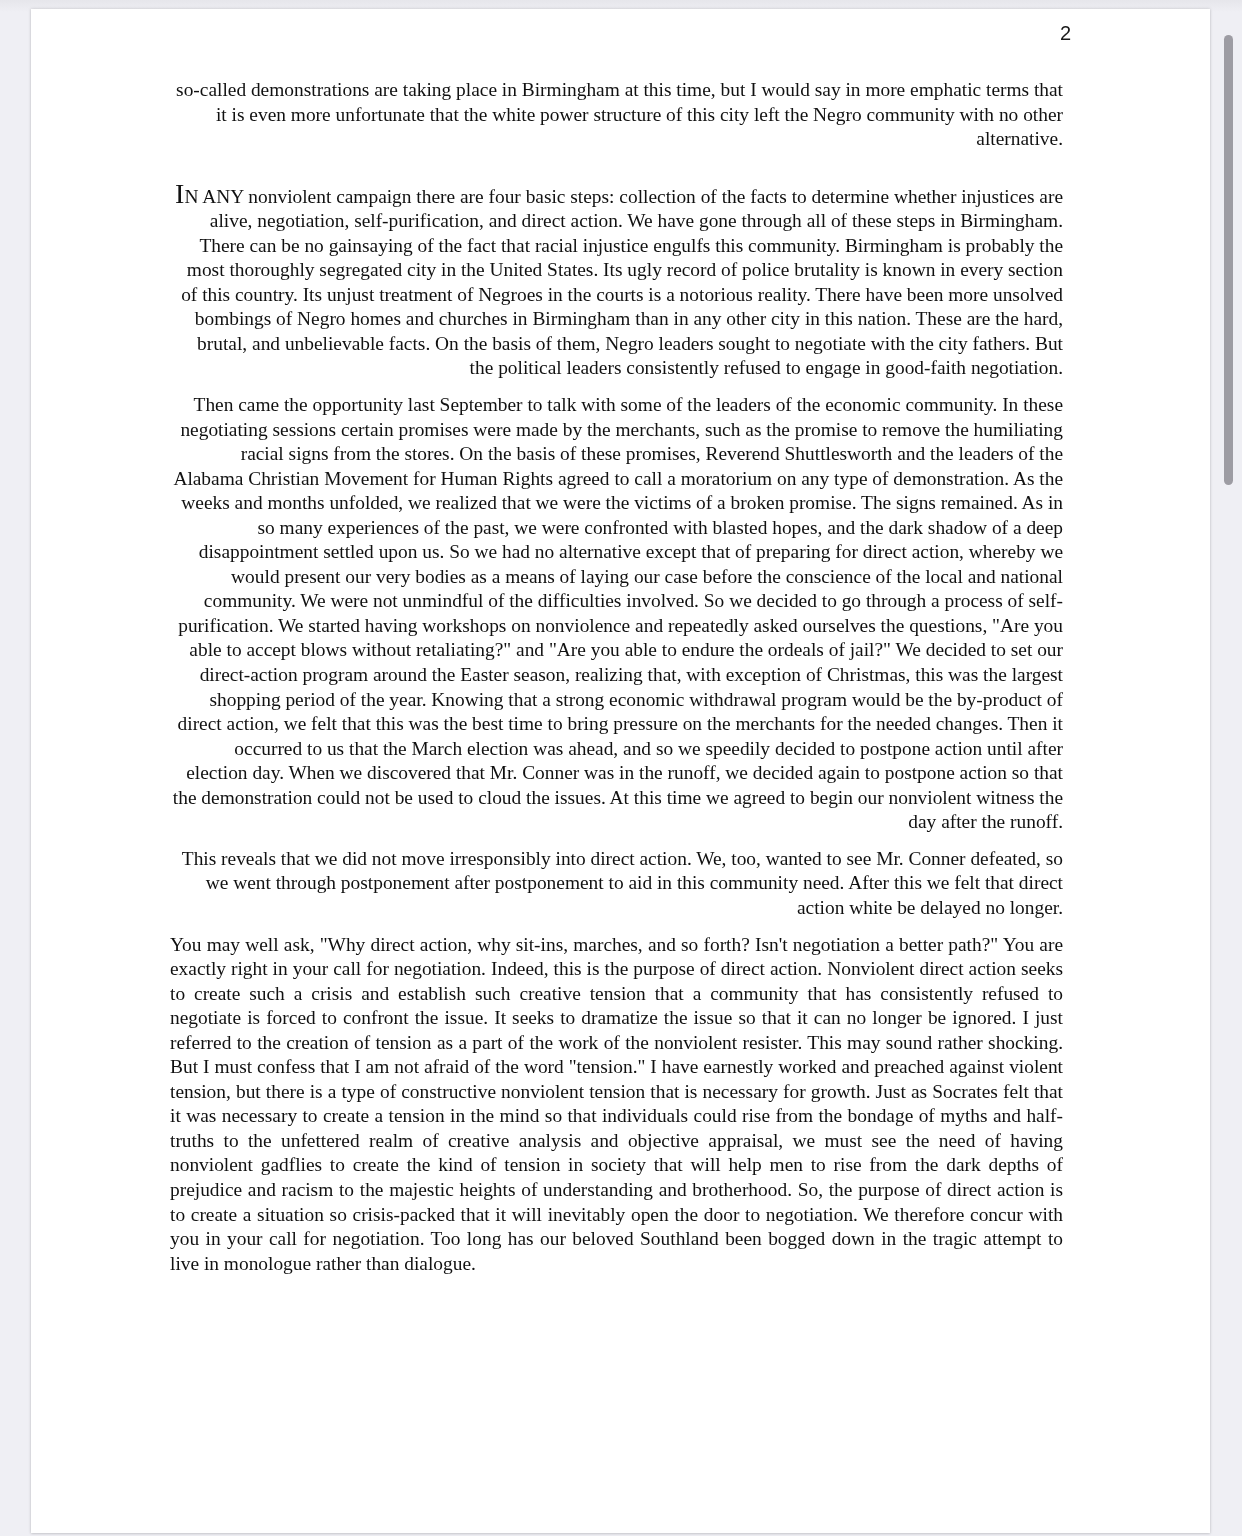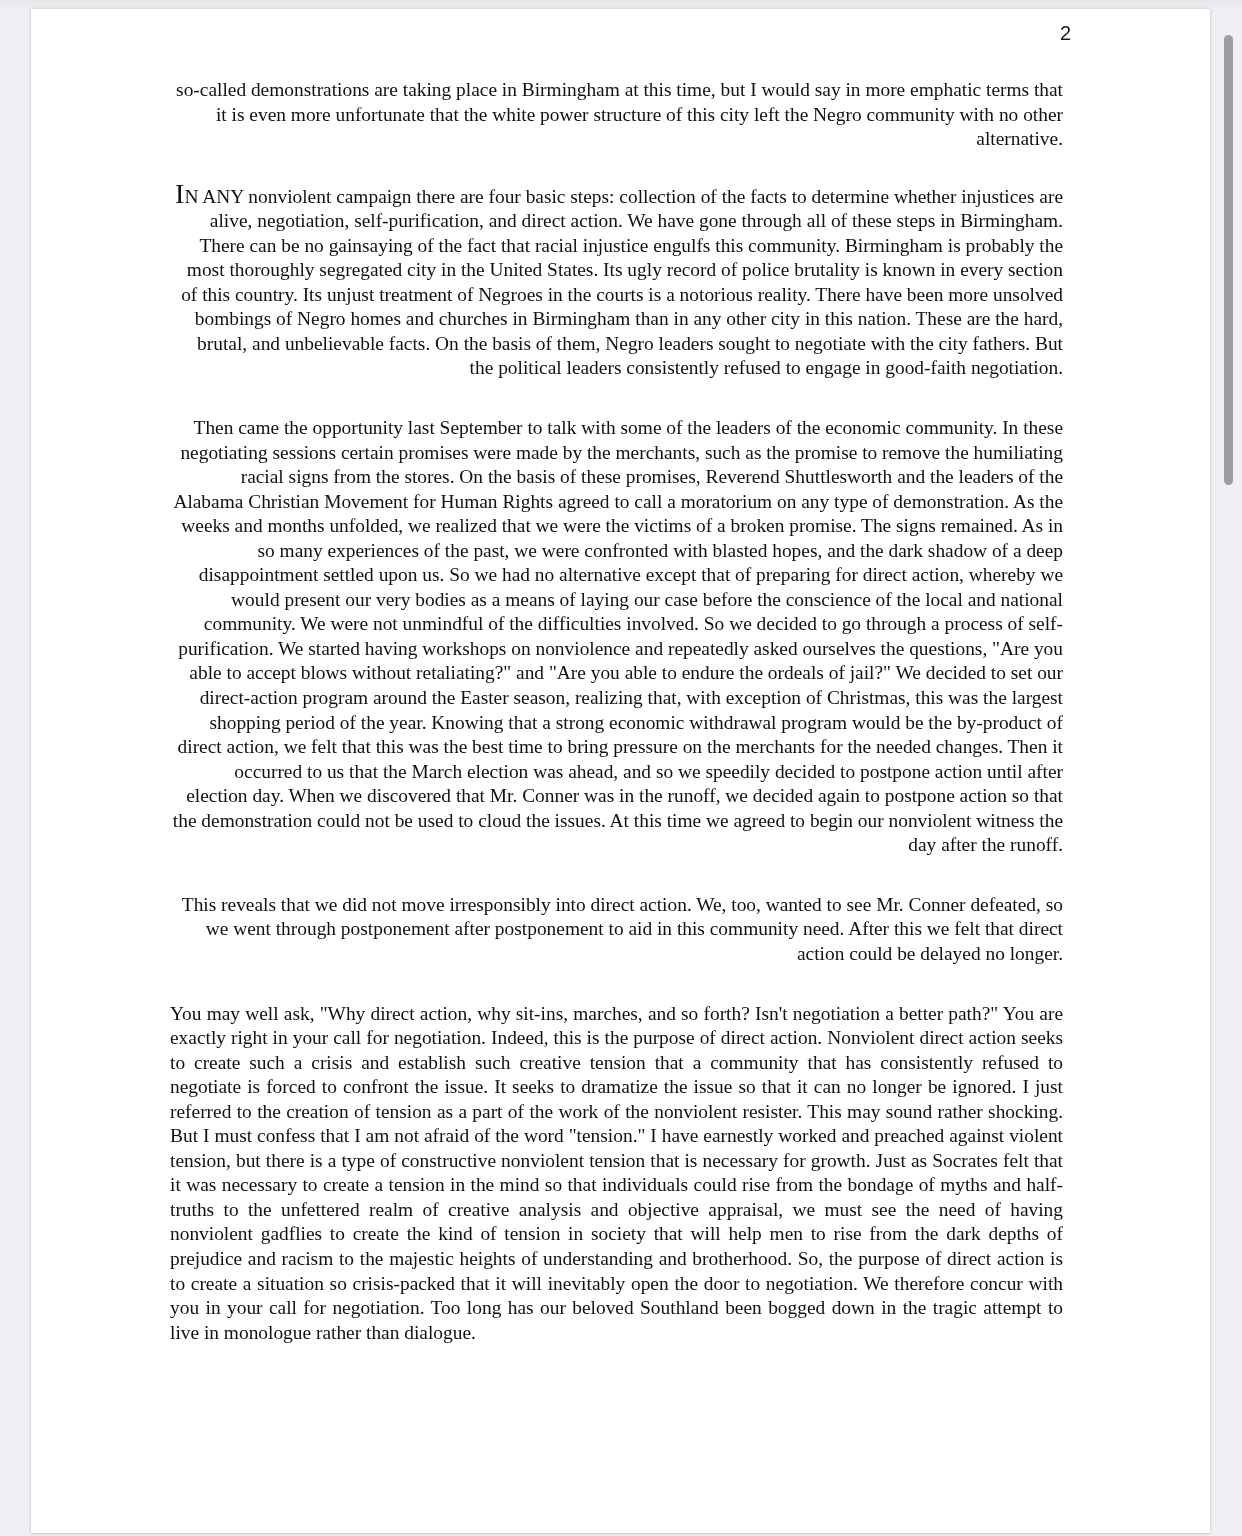--- a/index.html
+++ b/index.html
@@ -45,21 +45,21 @@
     top: 69px;
     width: 893px;
     color: #111111;
     font-size: 19.4px;
     line-height: 24.55px;
   }
   .para {
     margin: 0;
     text-align: right;
   }
-  .para + .para { margin-top: 35px; }
+  .para + .para { margin-top: 12px; }
   .para.p1 { margin-top: 0; }
   .para.p2 { margin-top: 32px; }
   .para.p5 { text-align: justify; }
   .drop-cap {
     font-size: 28px;
     line-height: 20px;
   }
   .scrollbar {
     position: absolute;
     left: 1224px;
@@ -77,20 +77,20 @@
   <div class="page">
     <div class="page-number">2</div>
 
     <div class="text-block">
       <p class="para p1">so-called demonstrations are taking place in Birmingham at this time, but I would say in more emphatic terms that it is even more unfortunate that the white power structure of this city left the Negro community with no other alternative.</p>
 
       <p class="para p2"><span class="drop-cap">I</span><span class="lead-in">N ANY</span><span> nonviolent campaign there are four basic steps:  collection of the facts to determine whether injustices are alive, negotiation, self-purification, and direct action. We have gone through all of these steps in Birmingham. There can be no gainsaying of the fact that racial injustice engulfs this community. Birmingham is probably the most thoroughly segregated city in the United States. Its ugly record of police brutality is known in every section of this country. Its unjust treatment of Negroes in the courts is a notorious reality. There have been more unsolved bombings of Negro homes and churches in Birmingham than in any other city in this nation. These are the hard, brutal, and unbelievable facts. On the basis of them, Negro leaders sought to negotiate with the city fathers. But the political leaders consistently refused to engage in good-faith negotiation.</span></p>
 
       <p class="para p3">Then came the opportunity last September to talk with some of the leaders of the economic community. In these negotiating sessions certain promises were made by the merchants, such as the promise to remove the humiliating racial signs from the stores. On the basis of these promises, Reverend Shuttlesworth and the leaders of the Alabama Christian Movement for Human Rights agreed to call a moratorium on any type of demonstration. As the weeks and months unfolded, we realized that we were the victims of a broken promise. The signs remained. As in so many experiences of the past, we were confronted with blasted hopes, and the dark shadow of a deep disappointment settled upon us. So we had no alternative except that of preparing for direct action, whereby we would present our very bodies as a means of laying our case before the conscience of the local and national community. We were not unmindful of the difficulties involved. So we decided to go through a process of self-purification. We started having workshops on nonviolence and repeatedly asked ourselves the questions, "Are you able to accept blows without retaliating?" and "Are you able to endure the ordeals of jail?" We decided to set our direct-action program around the Easter season, realizing that, with exception of Christmas, this was the largest shopping period of the year. Knowing that a strong economic withdrawal program would be the by-product of direct action, we felt that this was the best time to bring pressure on the merchants for the needed changes. Then it occurred to us that the March election was ahead, and so we speedily decided to postpone action until after election day. When we discovered that Mr. Conner was in the runoff, we decided again to postpone action so that the demonstration could not be used to cloud the issues. At this time we agreed to begin our nonviolent witness the day after the runoff.</p>
 
-      <p class="para p4">This reveals that we did not move irresponsibly into direct action. We, too, wanted to see Mr. Conner defeated, so we went through postponement after postponement to aid in this community need. After this we felt that direct action could be delayed no longer.</p>
+      <p class="para p4">This reveals that we did not move irresponsibly into direct action. We, too, wanted to see Mr. Conner defeated, so we went through postponement after postponement to aid in this community need. After this we felt that direct action white be delayed no longer.</p>
 
       <p class="para p5">You may well ask, "Why direct action, why sit-ins, marches, and so forth? Isn't negotiation a better path?" You are exactly right in your call for negotiation. Indeed, this is the purpose of direct action. Nonviolent direct action seeks to create such a crisis and establish such creative tension that a community that has consistently refused to negotiate is forced to confront the issue. It seeks to dramatize the issue so that it can no longer be ignored. I just referred to the creation of tension as a part of the work of the nonviolent resister. This may sound rather shocking. But I must confess that I am not afraid of the word "tension." I have earnestly worked and preached against violent tension, but there is a type of constructive nonviolent tension that is necessary for growth. Just as Socrates felt that it was necessary to create a tension in the mind so that individuals could rise from the bondage of myths and half-truths to the unfettered realm of creative analysis and objective appraisal, we must see the need of having nonviolent gadflies to create the kind of tension in society that will help men to rise from the dark depths of prejudice and racism to the majestic heights of understanding and brotherhood. So, the purpose of direct action is to create a situation so crisis-packed that it will inevitably open the door to negotiation. We therefore concur with you in your call for negotiation. Too long has our beloved Southland been bogged down in the tragic attempt to live in monologue rather than dialogue.</p>
     </div>
   </div>
 
   <div class="scrollbar"></div>
 </div>
 
 </body></html>

